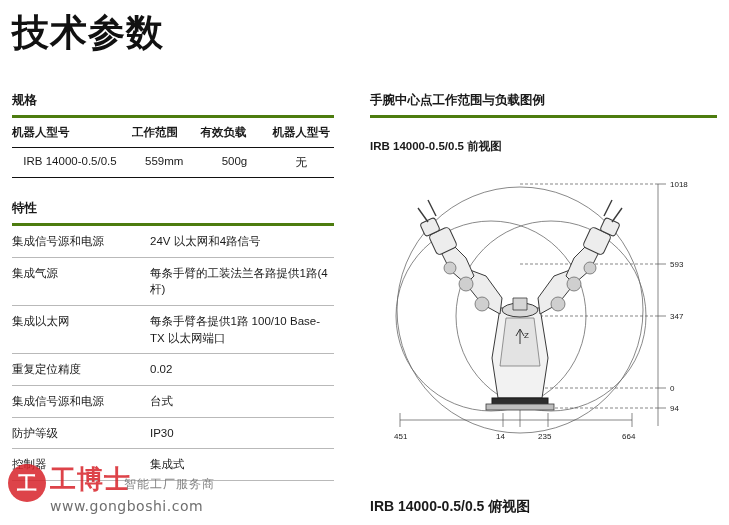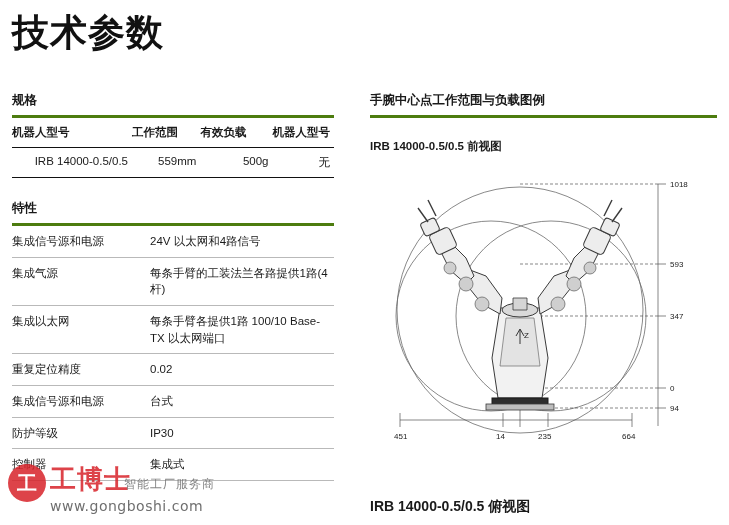--- a/index.html
+++ b/index.html
@@ -57,21 +57,21 @@
     font-size: 11.5px;
   }
   table.spec th {
     font-weight: bold;
     text-align: left;
     padding: 7px 4px 7px 0;
     border-bottom: 1px solid #111;
     white-space: nowrap;
   }
   table.spec td {
-    text-align: right;
+    text-align: center;
     padding: 7px 4px 7px 0;
     border-bottom: 1px solid #111;
     vertical-align: top;
   }
   table.spec td.val {
     white-space: nowrap;
   }
   table.feat {
     width: 100%;
     border-collapse: collapse;

